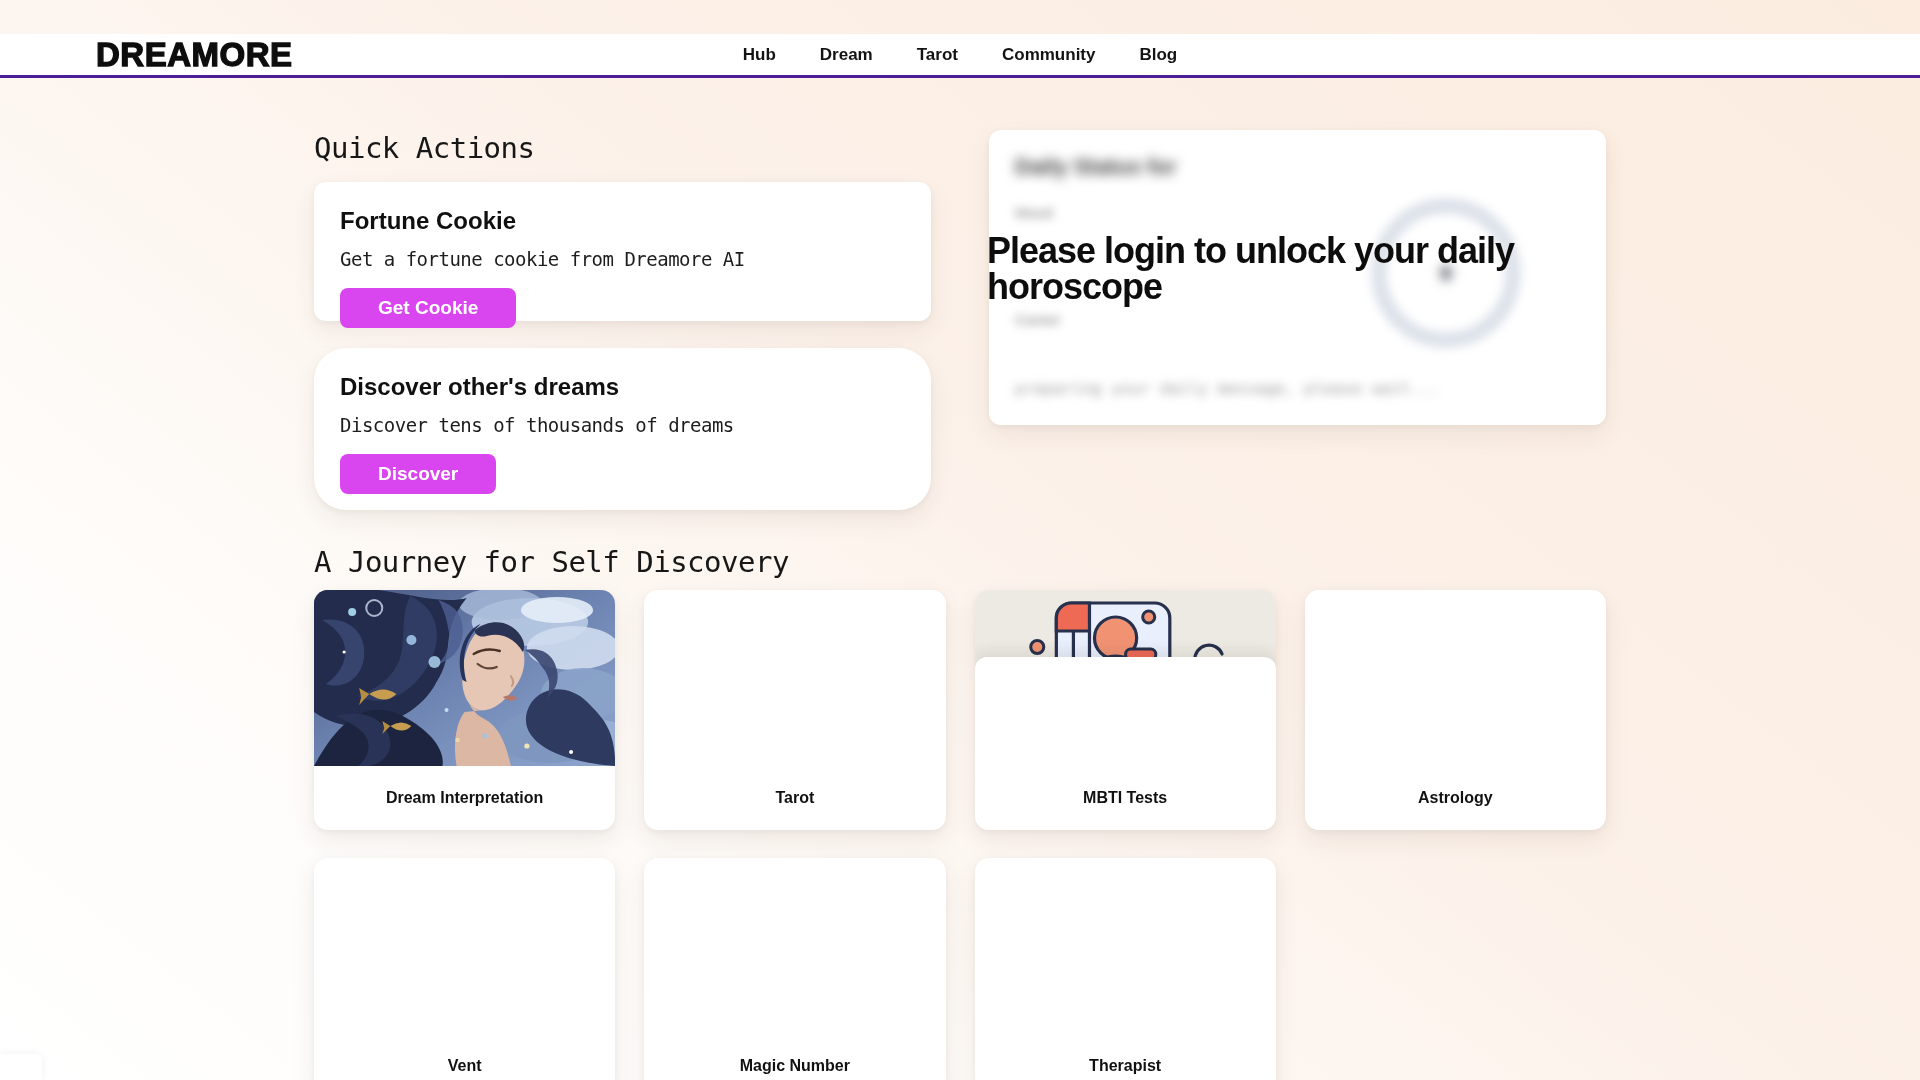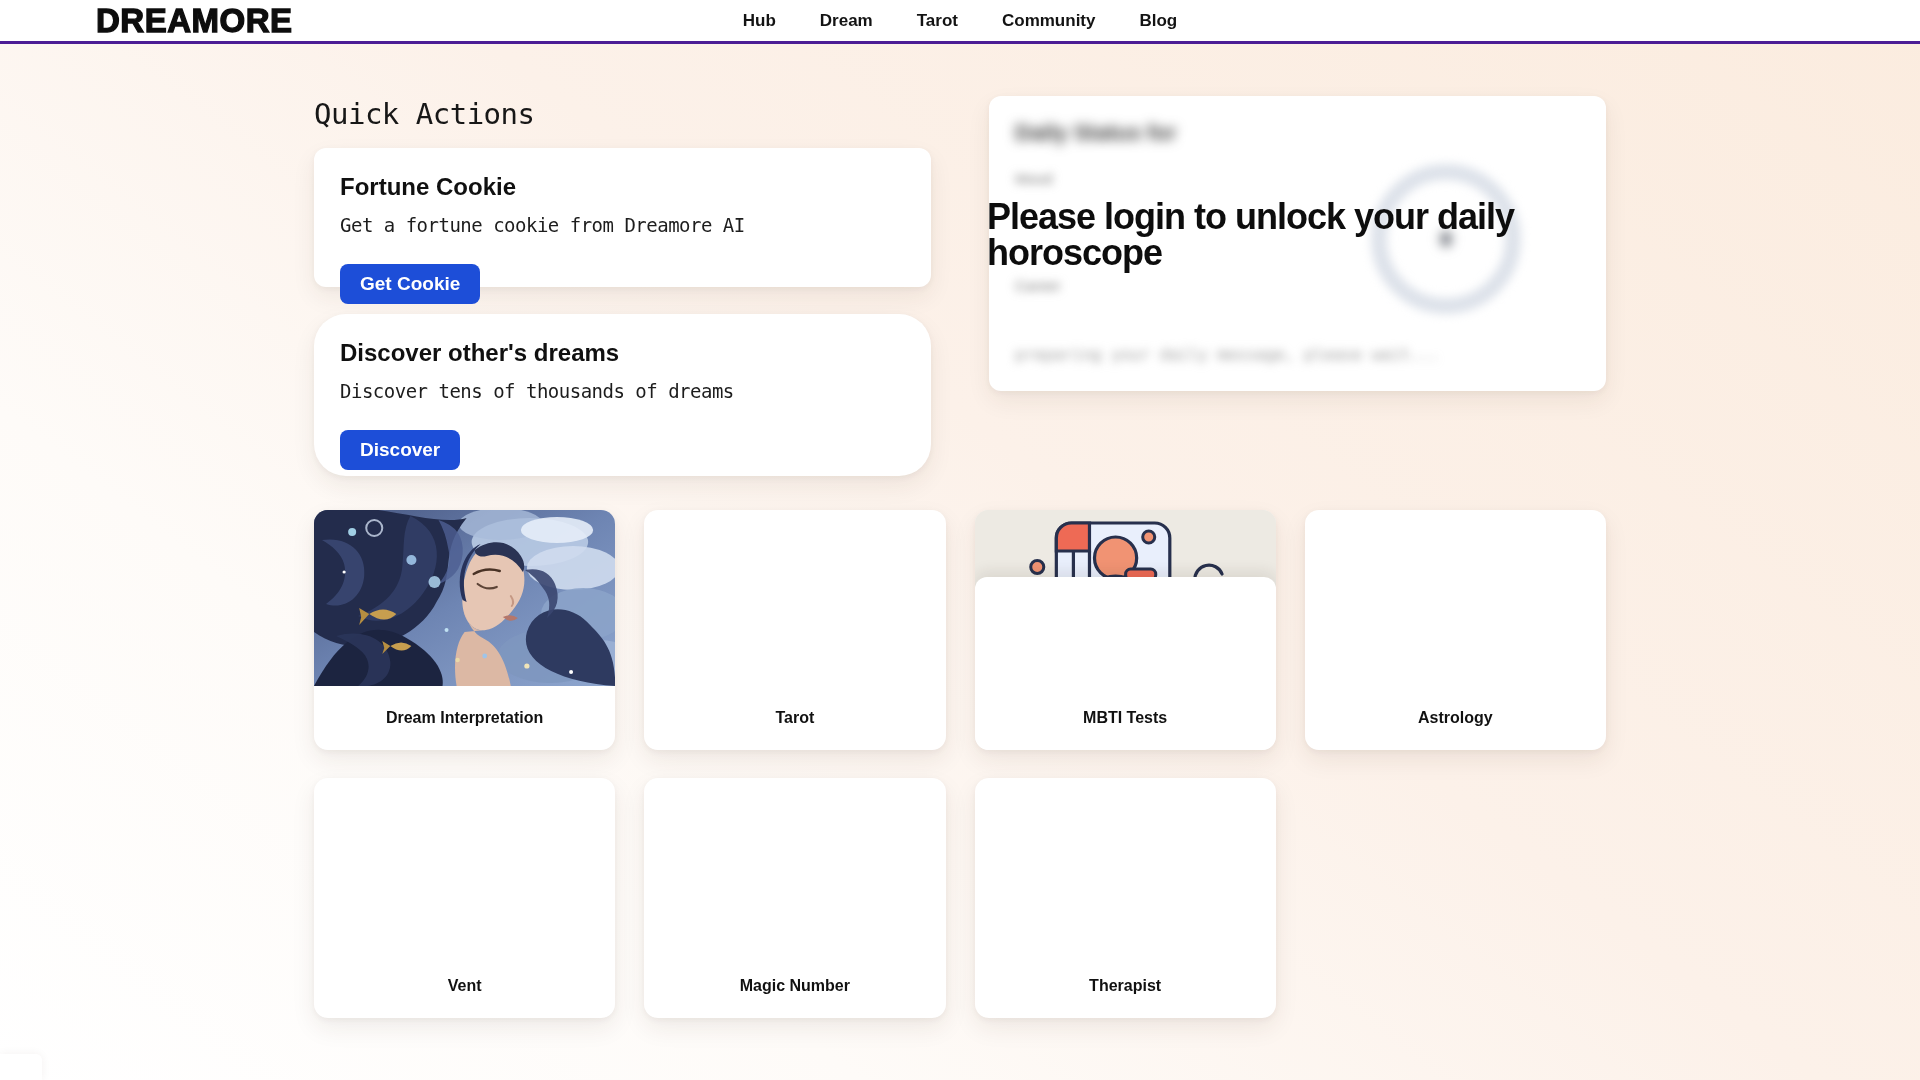--- a/index.html
+++ b/index.html
@@ -12,21 +12,21 @@
   
   header {
     position:relative; height:44px; background:#ffffff;
     border-bottom:3px solid #4c1d95;
   }
   .logo {
     position:absolute; left:96px; top:50%; transform:translateY(-50%);
     font-size:33px; font-weight:900; letter-spacing:0.5px; color:#0d0d0d;
     -webkit-text-stroke:1.3px #0d0d0d; cursor:pointer;
   }
-  nav { height:100%; display:flex; justify-content:center; align-items:center; gap:44px; }
+  nav { height:100%; display:flex; justify-content:center; align-items:center; gap:44px;margin-top:34px; }
   nav a { font-size:17px; font-weight:700; color:#131313; text-decoration:none; cursor:pointer; }
 
   
   main { width:1292px; margin:0 auto; padding-top:52px; }
   h2.mono-heading {
     font-family:"DejaVu Sans Mono", monospace;
     font-size:29px; font-weight:500; line-height:36px; color:#171717;
     letter-spacing:-0.5px; margin-bottom:16px;
   }
   .top-grid { display:grid; grid-template-columns:1fr 1fr; column-gap:58px; }
@@ -37,23 +37,23 @@
     box-shadow:0 10px 24px rgba(60,40,25,0.07), 0 2px 6px rgba(60,40,25,0.05);
   }
   .qa-card { padding:24px 26px; height:139px; }
   .qa-card + .qa-card { margin-top:27px; height:162px;border-radius:32px; }
   .qa-title { font-size:24px; font-weight:700; color:#101010; line-height:30px; }
   .qa-desc {
     font-family:"DejaVu Sans Mono", monospace; font-size:19px; color:#1d1d1d;
     line-height:24px; margin-top:11px; letter-spacing:-0.5px;
   }
   .btn {
-    display:inline-block; margin-top:27px; border:none; cursor:pointer;
-    background:#1d4ed8; color:#ffffff; font-family:"Liberation Sans", sans-serif;
-    font-size:19px; font-weight:700; padding:9px 20px; border-radius:8px; line-height:22px;
+    display:inline-block; margin-top:17px; border:none; cursor:pointer;
+    background:#d946ef; color:#ffffff; font-family:"Liberation Sans", sans-serif;
+    font-size:19px; font-weight:700; padding:9px 38px; border-radius:8px; line-height:22px;
   }
 
   
   .horoscope-card { position:relative; height:295px; overflow:hidden; }
   .blur-title { position:absolute; left:26px; top:24px; font-size:22px; font-weight:700; color:#3c3c3c; filter:blur(6px); }
   .blur-sub   { position:absolute; left:26px; font-size:15px; color:#7a7a7a; filter:blur(5px); }
   .blur-mood   { top:74px; }
   .blur-career { top:181px; }
   .blur-footer {
     position:absolute; left:26px; top:249px;
@@ -146,20 +146,21 @@
         <div class="blur-footer">preparing your daily message, please wait...</div>
         <div class="loading-ring">
           <span class="ring-dot"></span>
         </div>
         <div class="lock-message">Please login to unlock your daily horoscope</div>
       </div>
     </section>
   </div>
 
   <section class="journey">
+    <h2 class="mono-heading">A Journey for Self Discovery</h2>
 
     <div class="j-grid">
 
       <div class="j-card">
         <div class="j-image">
           <svg viewBox="0 0 300 176" preserveAspectRatio="none">
             <defs>
               <linearGradient id="sky" x1="0" y1="0" x2="1" y2="1">
                 <stop offset="0" stop-color="#46557f"></stop>
                 <stop offset="0.5" stop-color="#6e85b3"></stop>

